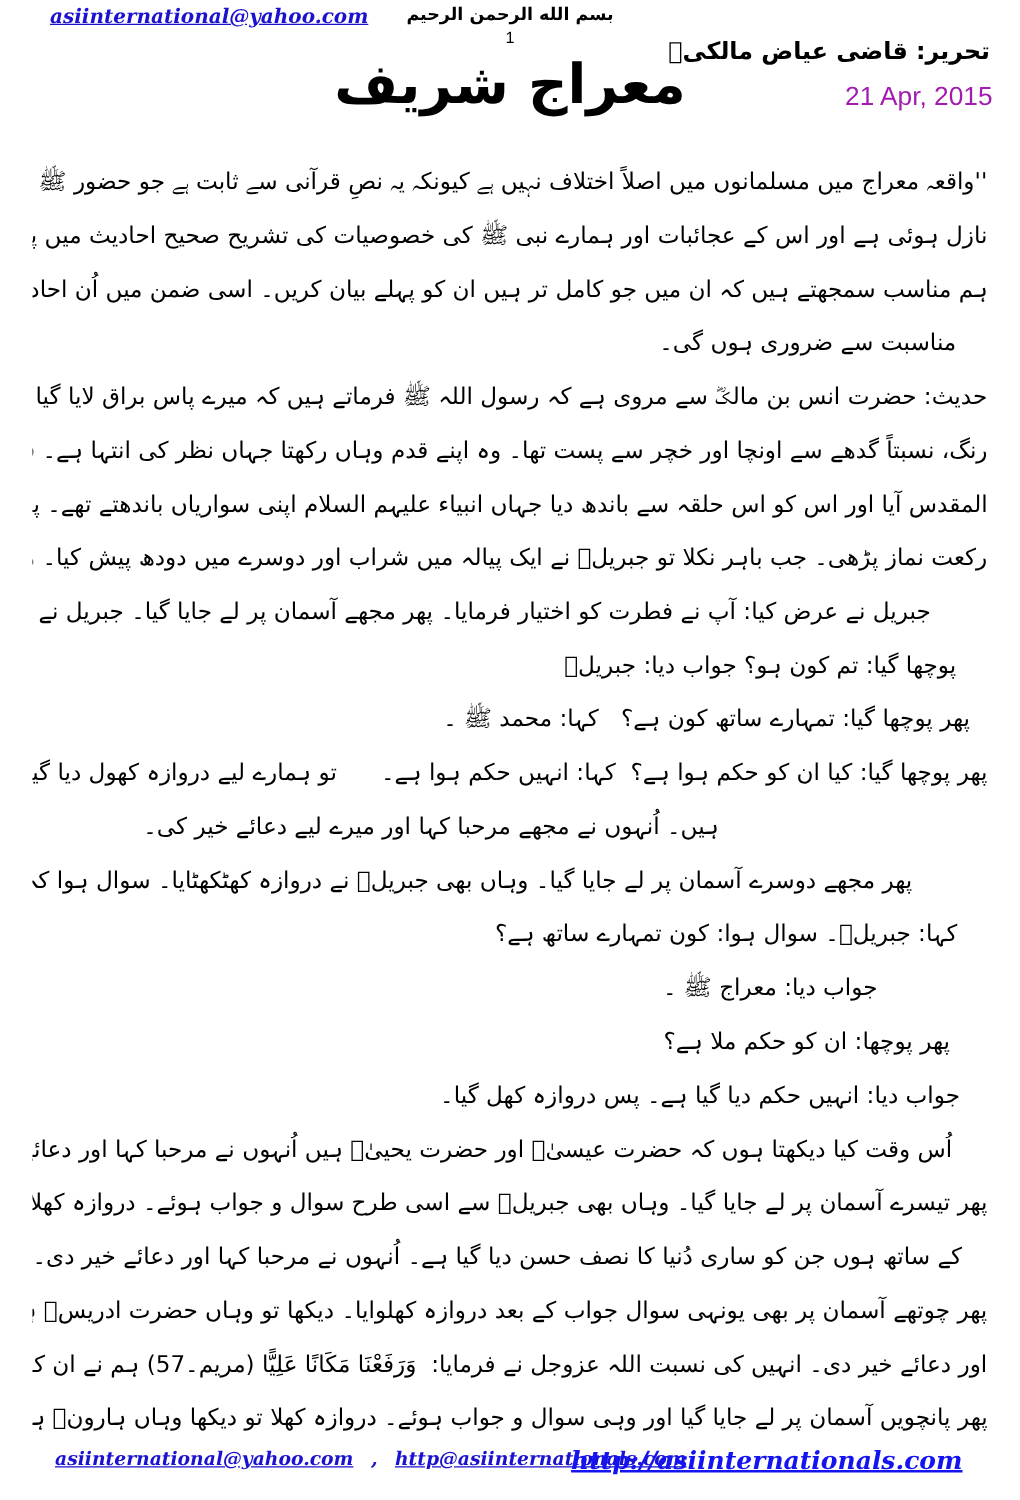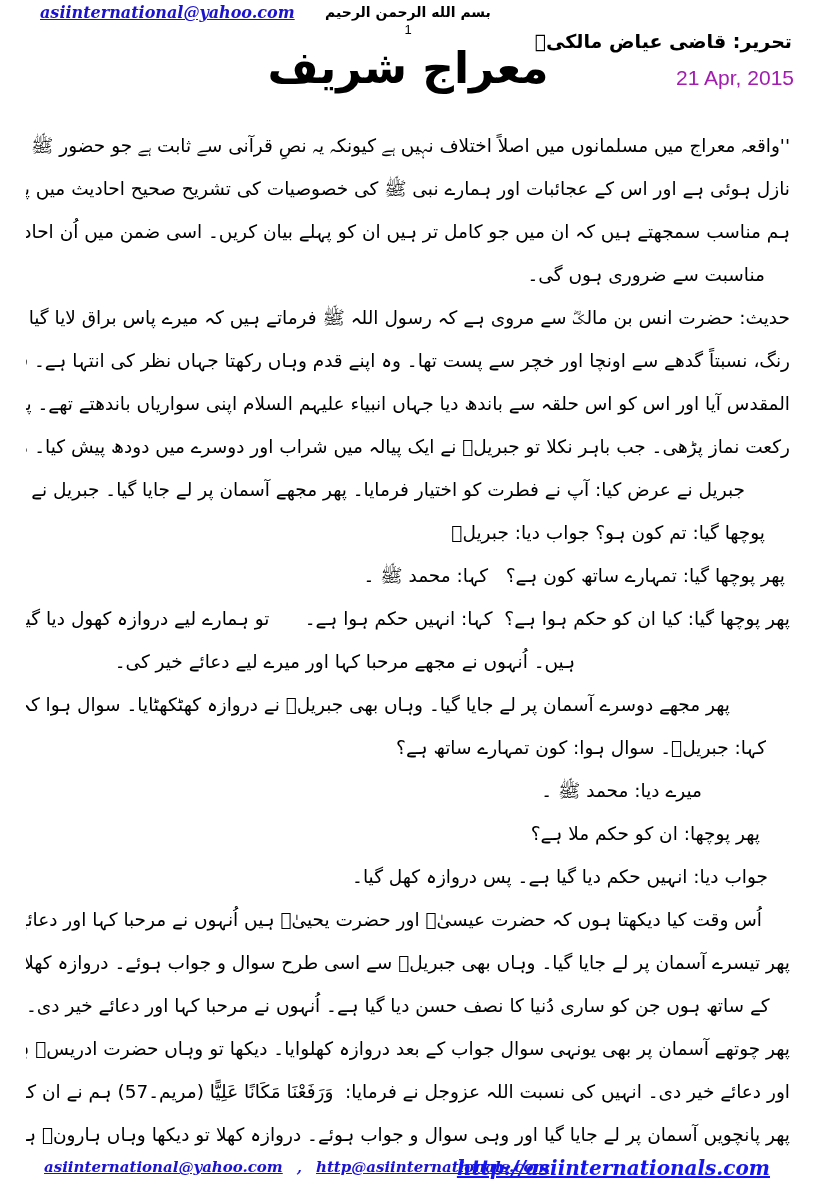--- a/index.html
+++ b/index.html
@@ -56,26 +56,26 @@
   <div class="line">''واقعہ معراج میں مسلمانوں میں اصلاً اختلاف نہیں ہے کیونکہ یہ نصِ قرآنی سے ثابت ہے جو حضور ﷺ کی فضیلت میں</div>
       <div class="line">نازل ہوئی ہے اور اس کے عجائبات اور ہمارے نبی ﷺ کی خصوصیات کی تشریح صحیح احادیث میں پھیلی ہوئی ہے۔</div>
       <div class="line">ہم مناسب سمجھتے ہیں کہ ان میں جو کامل تر ہیں ان کو پہلے بیان کریں۔ اسی ضمن میں اُن احادیث کو بھی بیان کریں گے جو موقع کی</div>
       <div class="line" style="margin-right: 25px;">مناسبت سے ضروری ہوں گی۔</div>
       <div class="line">حدیث: حضرت انس بن مالکؓ سے مروی ہے کہ رسول اللہ ﷺ فرماتے ہیں کہ میرے پاس براق لایا گیا۔ جو ایک چوپایہ، سفید</div>
       <div class="line">رنگ، نسبتاً گدھے سے اونچا اور خچر سے پست تھا۔ وہ اپنے قدم وہاں رکھتا جہاں نظر کی انتہا ہے۔ فرمایا: میں اس پر سوار ہو کر بیت</div>
       <div class="line">المقدس آیا اور اس کو اس حلقہ سے باندھ دیا جہاں انبیاء علیہم السلام اپنی سواریاں باندھتے تھے۔ پھر مسجد میں داخل ہو کر اس میں دو</div>
       <div class="line">رکعت نماز پڑھی۔ جب باہر نکلا تو جبریلؑ نے ایک پیالہ میں شراب اور دوسرے میں دودھ پیش کیا۔ میں نے دودھ کو پسند کیا۔</div>
       <div class="line" style="margin-right: 45px;">جبریل نے عرض کیا: آپ نے فطرت کو اختیار فرمایا۔ پھر مجھے آسمان پر لے جایا گیا۔ جبریل نے دروازہ کھٹکھٹایا۔</div>
       <div class="line" style="margin-right: 25px;">پوچھا گیا: تم کون ہو؟ جواب دیا: جبریلؑ</div>
-      <div class="line" style="margin-right: 5px;">پھر پوچھا گیا: تمہارے ساتھ کون ہے؟&nbsp;&nbsp;&nbsp;کہا: محمد ﷺ ۔</div>
+      <div class="line" style="margin-right: 14px;">پھر پوچھا گیا: تمہارے ساتھ کون ہے؟&nbsp;&nbsp;&nbsp;کہا: محمد ﷺ ۔</div>
       <div class="line">پھر پوچھا گیا: کیا ان کو حکم ہوا ہے؟&nbsp;&nbsp;کہا: انہیں حکم ہوا ہے۔&nbsp;&nbsp;&nbsp;&nbsp;&nbsp;&nbsp;تو ہمارے لیے دروازہ کھول دیا گیا۔ میں نے دیکھا کہ حضرت آدمؑ</div>
       <div class="line" style="margin-right: 215px;">ہیں۔ اُنہوں نے مجھے مرحبا کہا اور میرے لیے دعائے خیر کی۔</div>
       <div class="line" style="margin-right: 60px;">پھر مجھے دوسرے آسمان پر لے جایا گیا۔ وہاں بھی جبریلؑ نے دروازہ کھٹکھٹایا۔ سوال ہوا کہ کون؟</div>
       <div class="line" style="margin-right: 24px;">کہا: جبریلؑ۔ سوال ہوا: کون تمہارے ساتھ ہے؟</div>
-      <div class="line" style="margin-right: 88px;">میرے دیا: محمد ﷺ ۔</div>
+      <div class="line" style="margin-right: 88px;">جواب دیا: معراج ﷺ ۔</div>
       <div class="line" style="margin-right: 30px;">پھر پوچھا: ان کو حکم ملا ہے؟</div>
       <div class="line" style="margin-right: 22px;">جواب دیا: انہیں حکم دیا گیا ہے۔ پس دروازہ کھل گیا۔</div>
       <div class="line" style="margin-right: 28px;">اُس وقت کیا دیکھتا ہوں کہ حضرت عیسیٰؑ اور حضرت یحییٰؑ ہیں اُنہوں نے مرحبا کہا اور دعائے خیر دی۔</div>
       <div class="line">پھر تیسرے آسمان پر لے جایا گیا۔ وہاں بھی جبریلؑ سے اسی طرح سوال و جواب ہوئے۔ دروازہ کھلا تو دیکھا کہ میں یوسفؑ</div>
       <div class="line" style="text-align: left;">کے ساتھ ہوں جن کو ساری دُنیا کا نصف حسن دیا گیا ہے۔ اُنہوں نے مرحبا کہا اور دعائے خیر دی۔</div>
       <div class="line">پھر چوتھے آسمان پر بھی یونہی سوال جواب کے بعد دروازہ کھلوایا۔ دیکھا تو وہاں حضرت ادریسؑ ہیں۔ اُنہوں نے مرحبا کہا</div>
       <div class="line">اور دعائے خیر دی۔ انہیں کی نسبت اللہ عزوجل نے فرمایا:&nbsp;&nbsp;وَرَفَعْنَا مَکَانًا عَلِیًّا (مریم۔57) ہم نے ان کو بلند مکان دیا۔</div>
       <div class="line">پھر پانچویں آسمان پر لے جایا گیا اور وہی سوال و جواب ہوئے۔ دروازہ کھلا تو دیکھا وہاں ہارونؑ ہیں۔ اُنہوں نے بھی مرحبا</div>
     </div>
 

